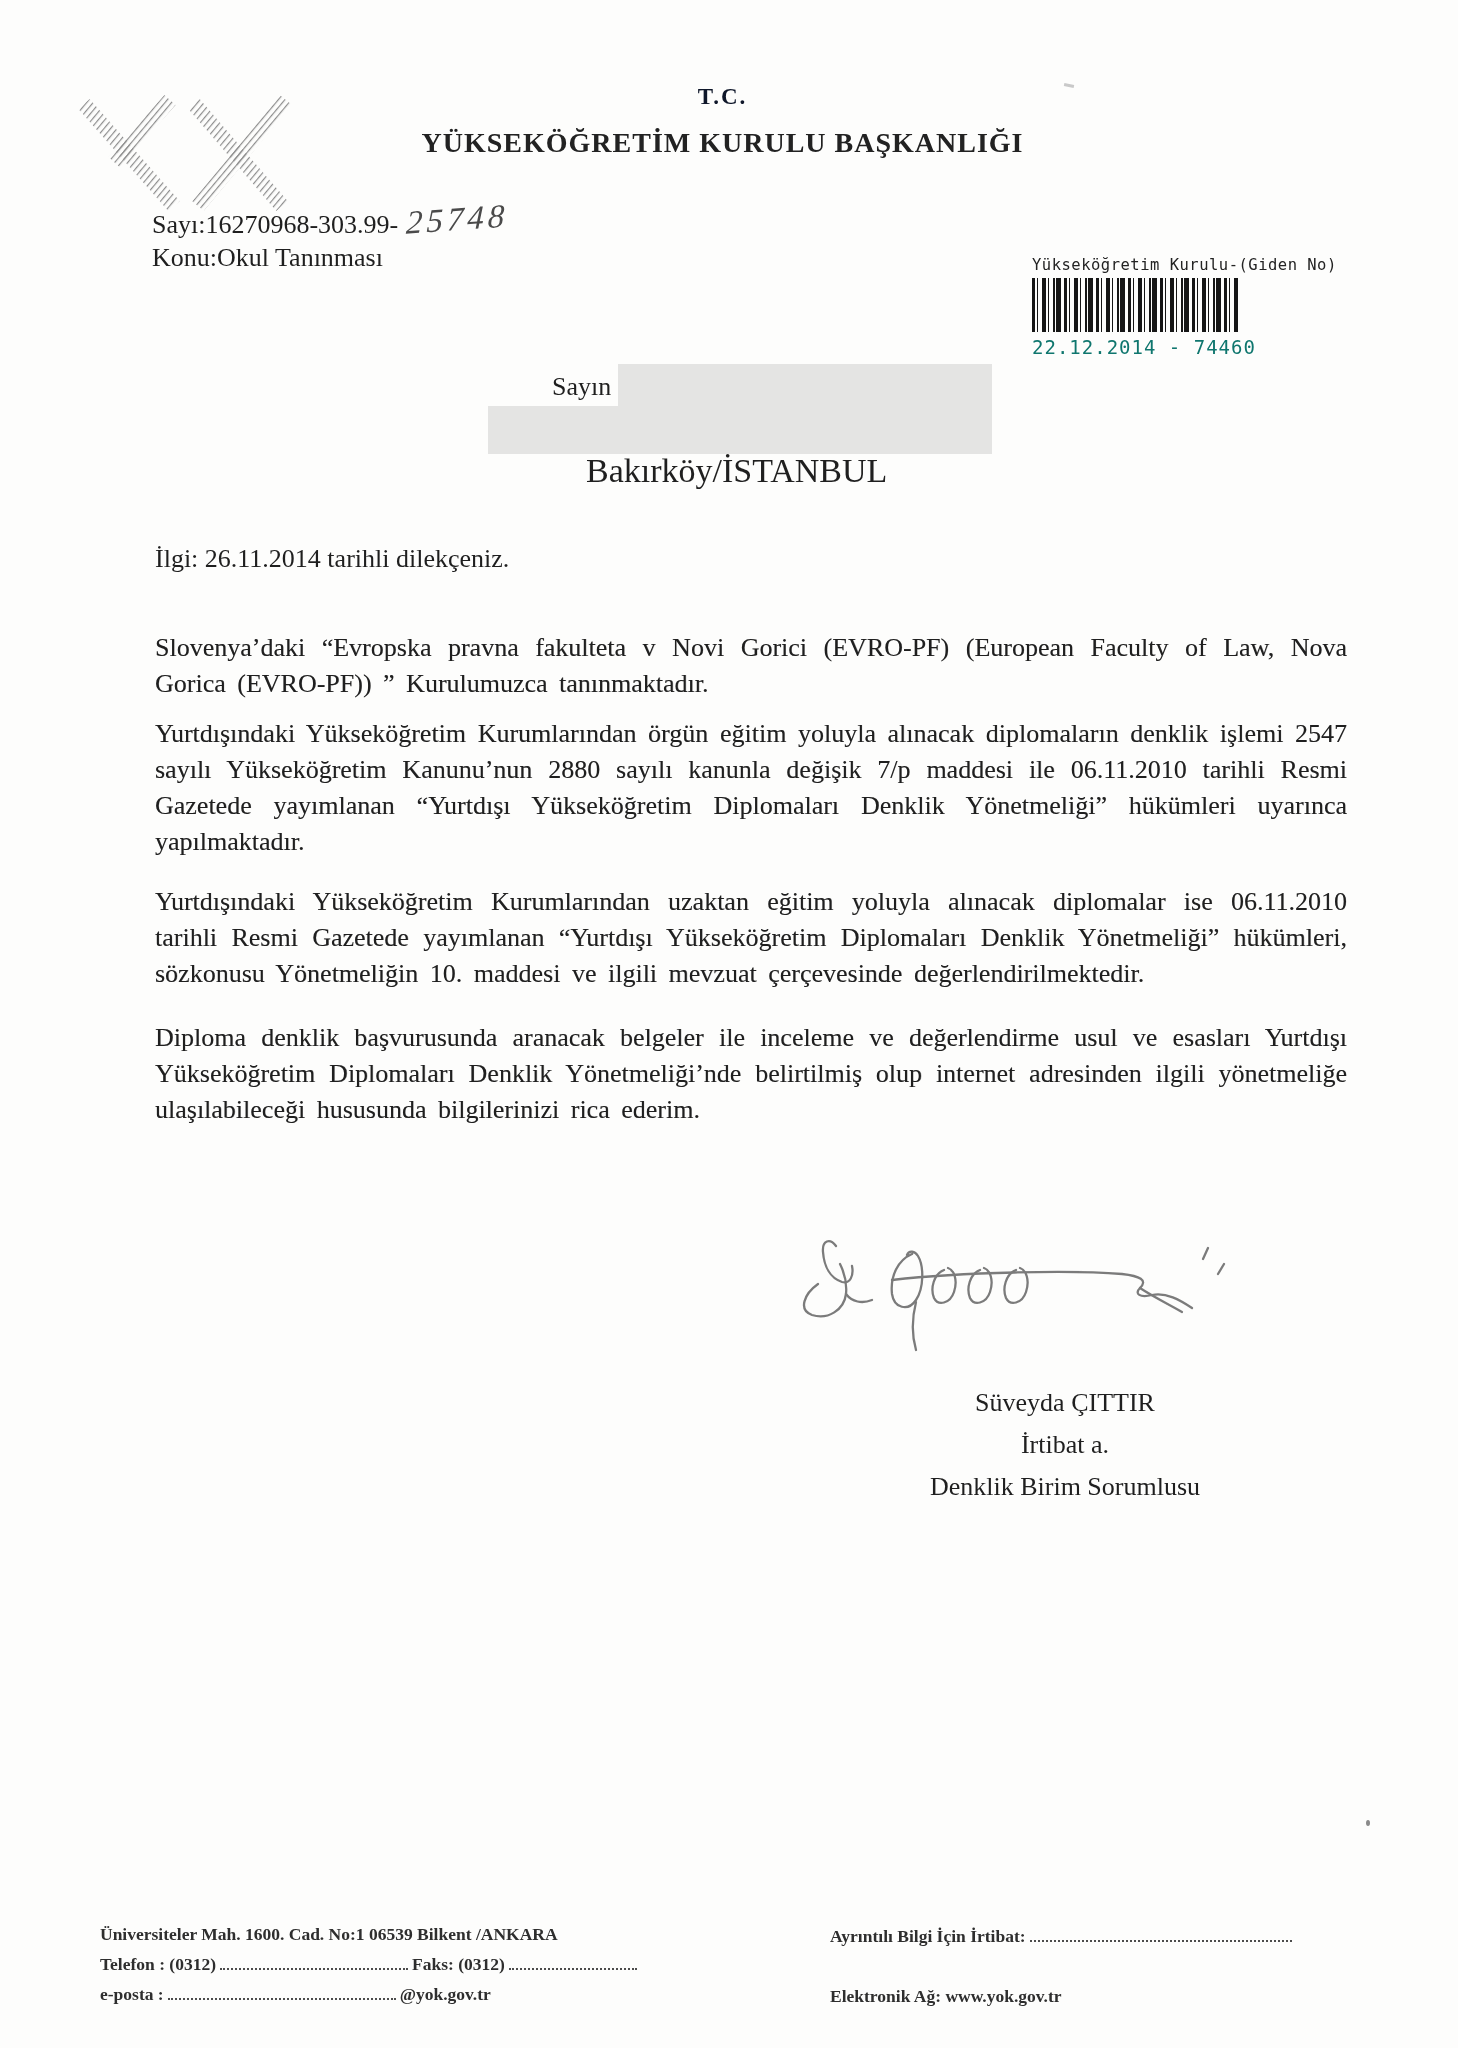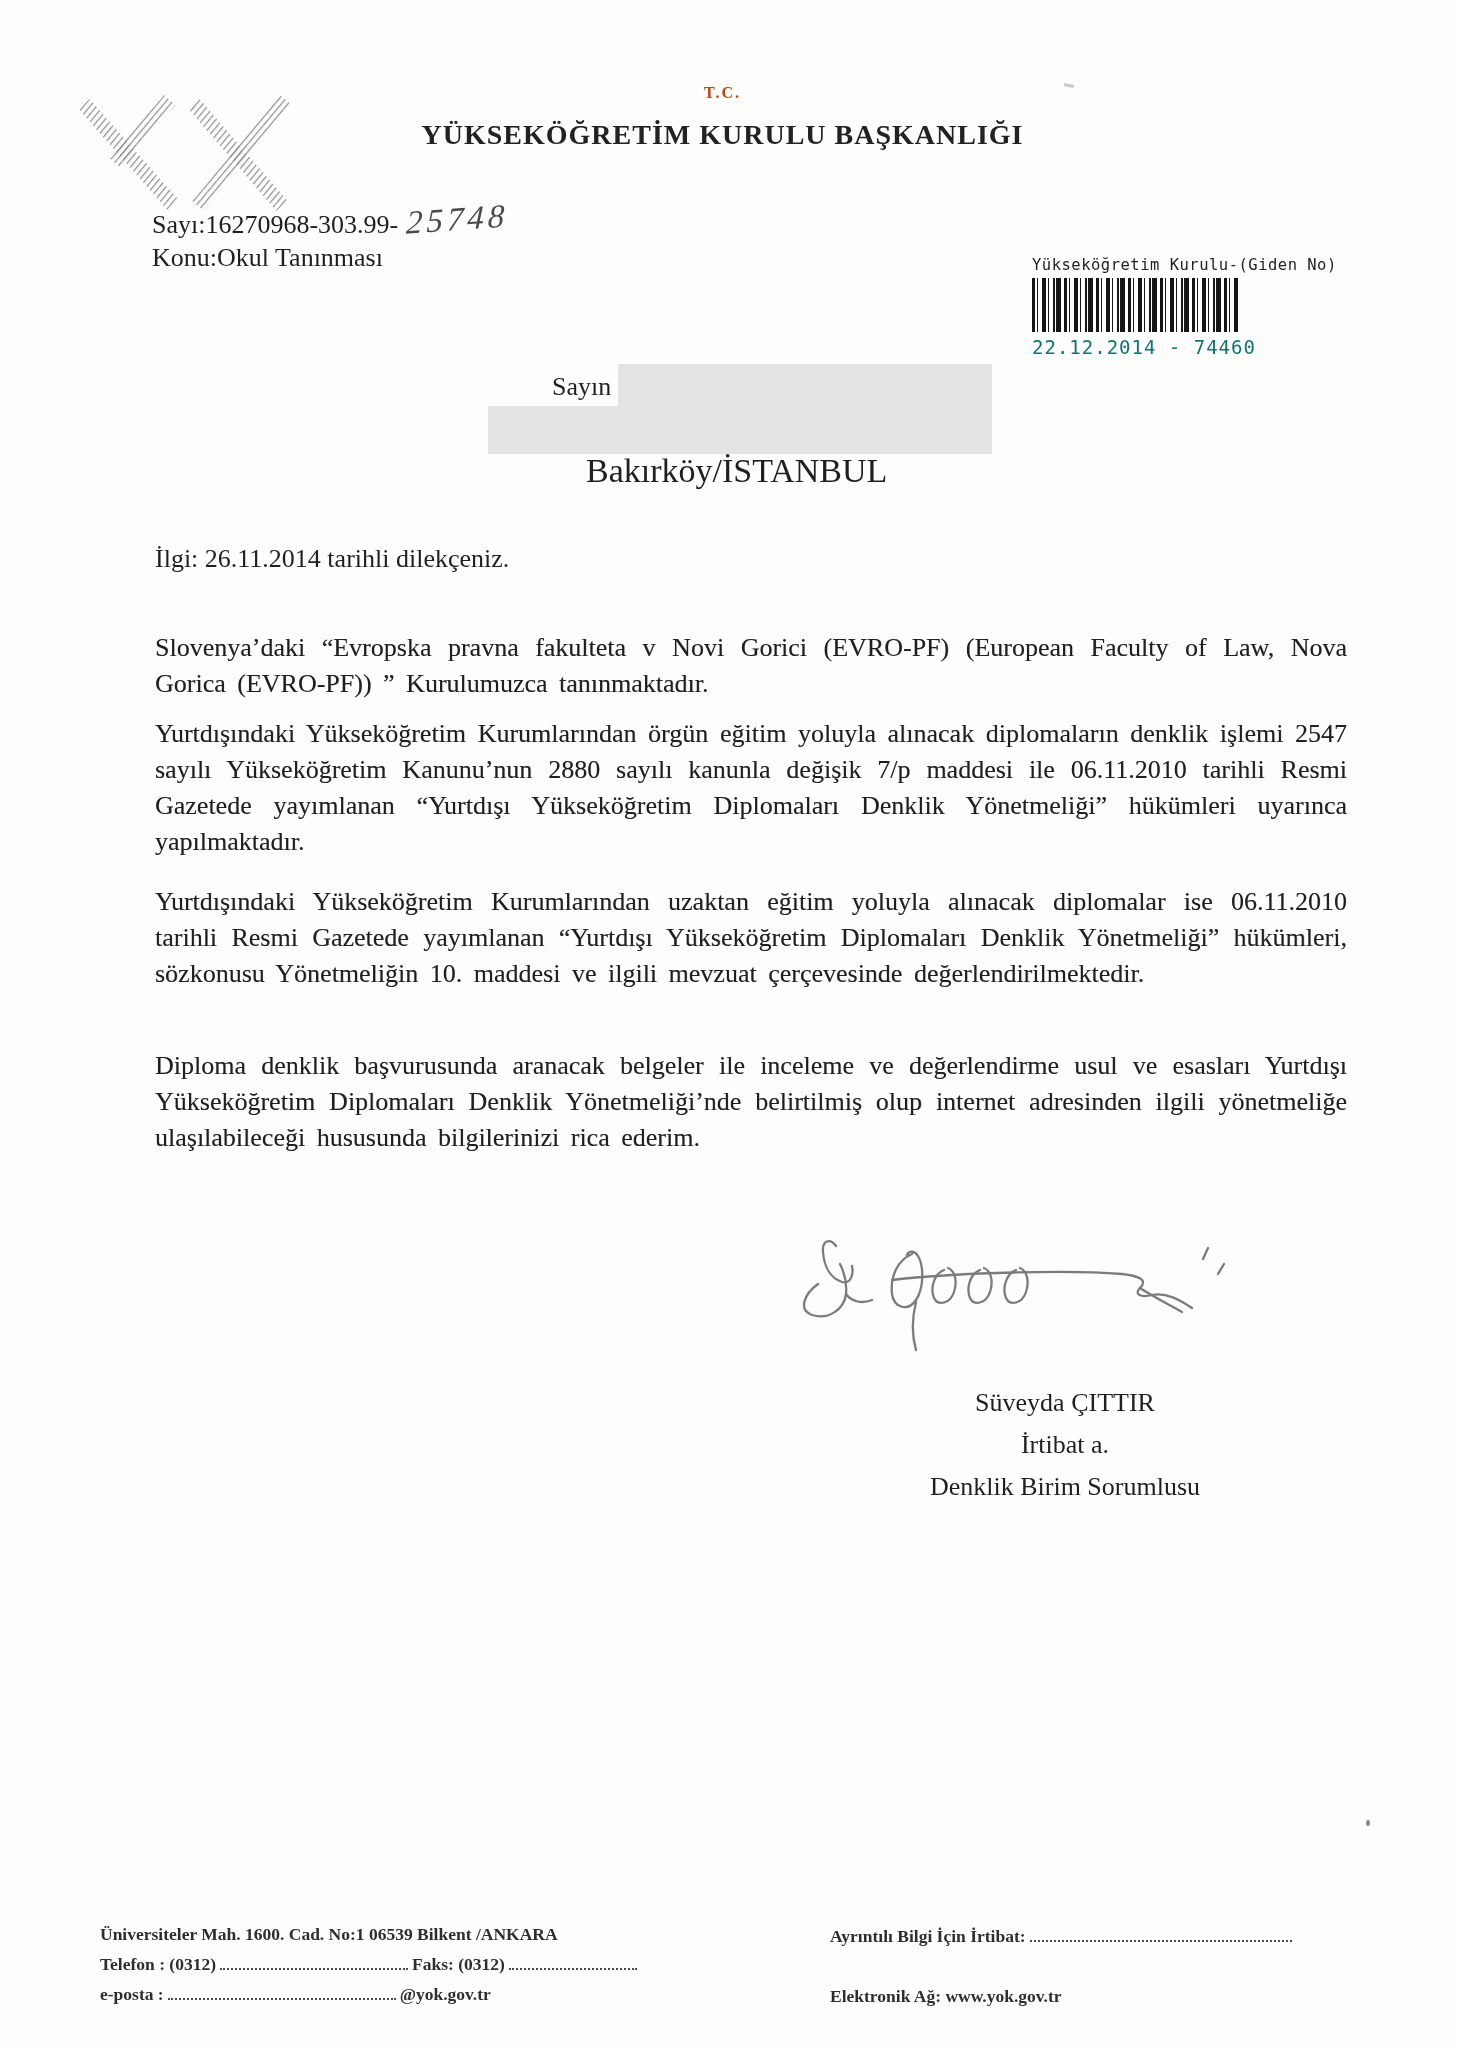--- a/index.html
+++ b/index.html
@@ -8,21 +8,21 @@
     width:1458px;height:2048px;
     margin:0 auto;
     background:#fdfdfc;
     font-family:"Liberation Serif", serif;
     color:#1f1f1f;
     overflow:hidden;
   }
   .abs{position:absolute;}
   
   .hdr{position:absolute;left:0;top:84px;width:1445px;text-align:center;}
-  .hdr .tc{font-weight:bold;font-size:16px;letter-spacing:2px;color:#c2410c;}
+  .hdr .tc{font-weight:bold;font-size:23px;letter-spacing:2px;color:#0f172a;}
   .hdr .org{font-weight:bold;font-size:28px;letter-spacing:1px;margin-top:17px;color:#222;}
   
   .logo{position:absolute;left:72px;top:88px;}
   
   .sayi{left:152px;top:204px;font-size:26px;}
   .konu{left:152px;top:243px;font-size:26px;}
   .hand{
     display:inline-block;
     font-style:italic;
     font-size:33px;
@@ -59,21 +59,21 @@
     position:absolute;left:155px;width:1192px;
     margin:0;
     font-size:26px;line-height:36px;
     text-align:justify;text-align-last:left;
     word-spacing:5px;
     text-shadow:0.3px 0.3px 0.4px rgba(20,20,20,0.35);
   }
   .p1{top:630px;}
   .p2{top:716px;}
   .p3{top:884px;}
-  .p4{top:1048px;}
+  .p4{top:1020px;}
   
   .sig{position:absolute;left:792px;top:1232px;}
   .signer{position:absolute;left:860px;top:1382px;width:410px;text-align:center;font-size:26px;line-height:42px;}
   
   .fl{position:absolute;font-weight:bold;font-size:17.5px;color:#2e2e2e;white-space:nowrap;}
   .dots{display:inline-block;border-bottom:2px dotted #4c4c4c;height:13px;vertical-align:baseline;margin:0 4px;}
   .w1{width:188px;}
   .w2{width:128px;}
   .w3{width:228px;}
   .w4{width:262px;}

